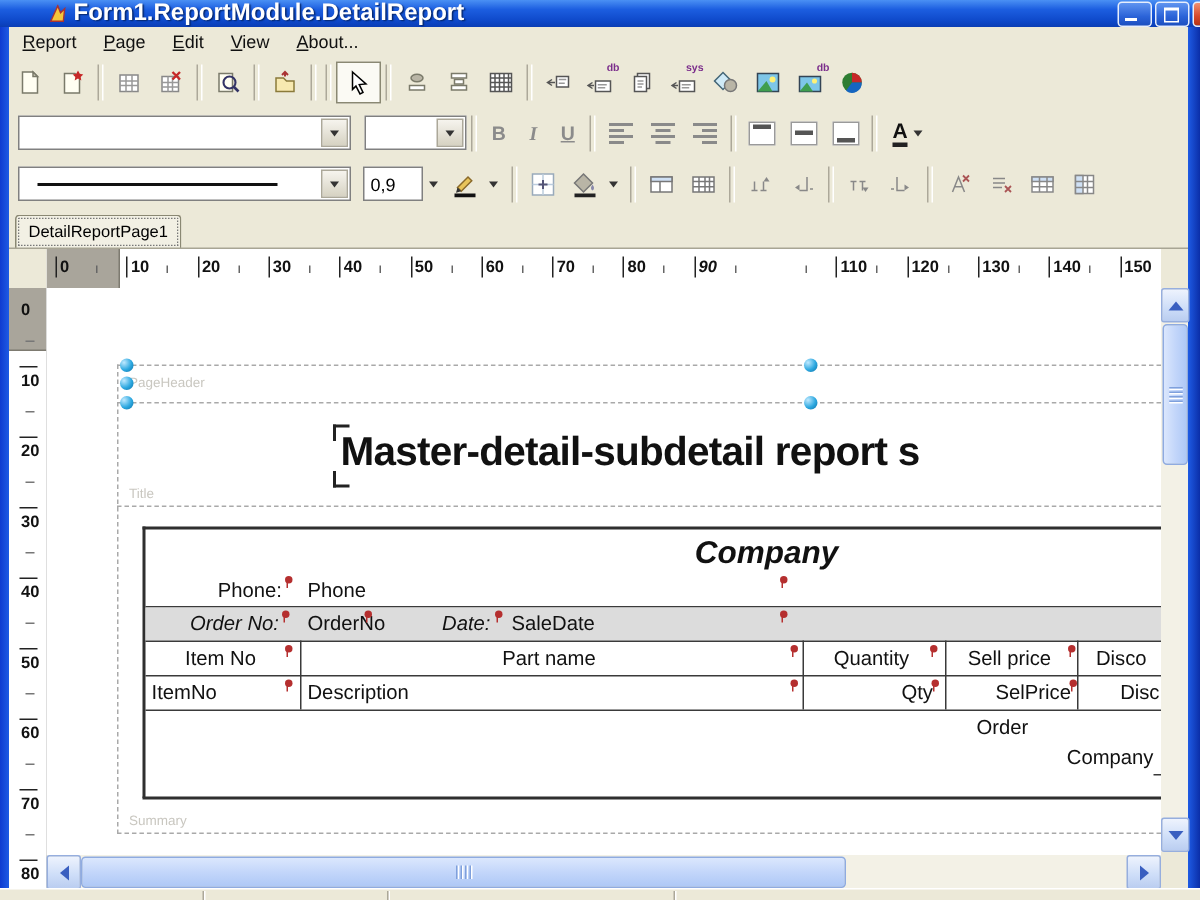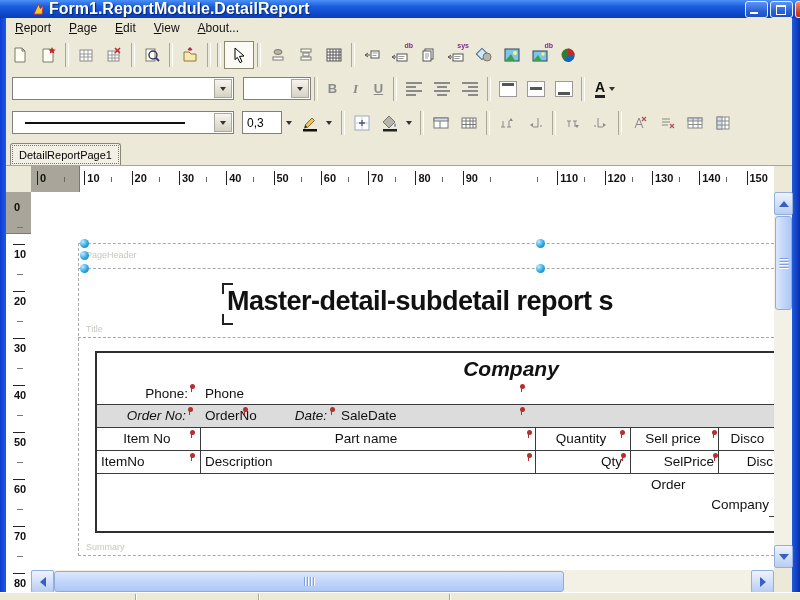--- a/index.html
+++ b/index.html
@@ -327,21 +327,21 @@
   </div>
 
   <div class="abs toolrow tr3">
     <div class="combo" style="width:220px;margin-left:6px;">
       <i style="display:block;width:160px;height:2px;background:#111;margin-left:12px;"></i>
       <div class="dd">
           <i class="tri-down sm"></i>
         </div>
     </div>
     <div class="combo" style="width:34px;margin-left:8px;padding-left:4px;font-size:12px;">
-      <span>0,3</span>
+      <span>0,9</span>
     </div>
     <i class="tri-down sm" style="margin:0 4px 0 4px;"></i>
     <div class="tbtn">
       <svg width="18" height="18" viewBox="0 0 18 18">
           <polygon points="4,11 11,4 13.5,6.5 6.5,13.5" fill="#e8c45a" stroke="#8a6a2a"></polygon>
           <polygon points="4,11 6.5,13.5 3,14.5" fill="#333"></polygon>
           <rect x="2" y="15" width="14" height="2.5" fill="#111"></rect>
         </svg>
     </div>
     <i class="tri-down sm" style="margin:0 6px 0 2px;"></i>
@@ -454,21 +454,21 @@
         <span class="hlab" style="left: 195.2px;">40</span>
         <i class="hmin" style="left: 222.2px;"></i>
         <span class="hlab" style="left: 242.5px;">50</span>
         <i class="hmin" style="left: 269.5px;"></i>
         <span class="hlab" style="left: 289.8px;">60</span>
         <i class="hmin" style="left: 316.8px;"></i>
         <span class="hlab" style="left: 337.1px;">70</span>
         <i class="hmin" style="left: 364.1px;"></i>
         <span class="hlab" style="left: 384.4px;">80</span>
         <i class="hmin" style="left: 411.4px;"></i>
-        <span class="hlab" style="left: 431.7px;">90</span>
+        <span class="hlab" style="left: 431.7px; font-style: italic;">90</span>
         <i class="hmin" style="left: 458.7px;"></i>
         <span class="hlab" style="left: 479px; margin-top: 40px;">100</span>
         <i class="hmin" style="left: 506px;"></i>
         <span class="hlab" style="left: 526.3px;">110</span>
         <i class="hmin" style="left: 553.3px;"></i>
         <span class="hlab" style="left: 573.6px;">120</span>
         <i class="hmin" style="left: 600.6px;"></i>
         <span class="hlab" style="left: 620.9px;">130</span>
         <i class="hmin" style="left: 647.9px;"></i>
         <span class="hlab" style="left: 668.2px;">140</span>

